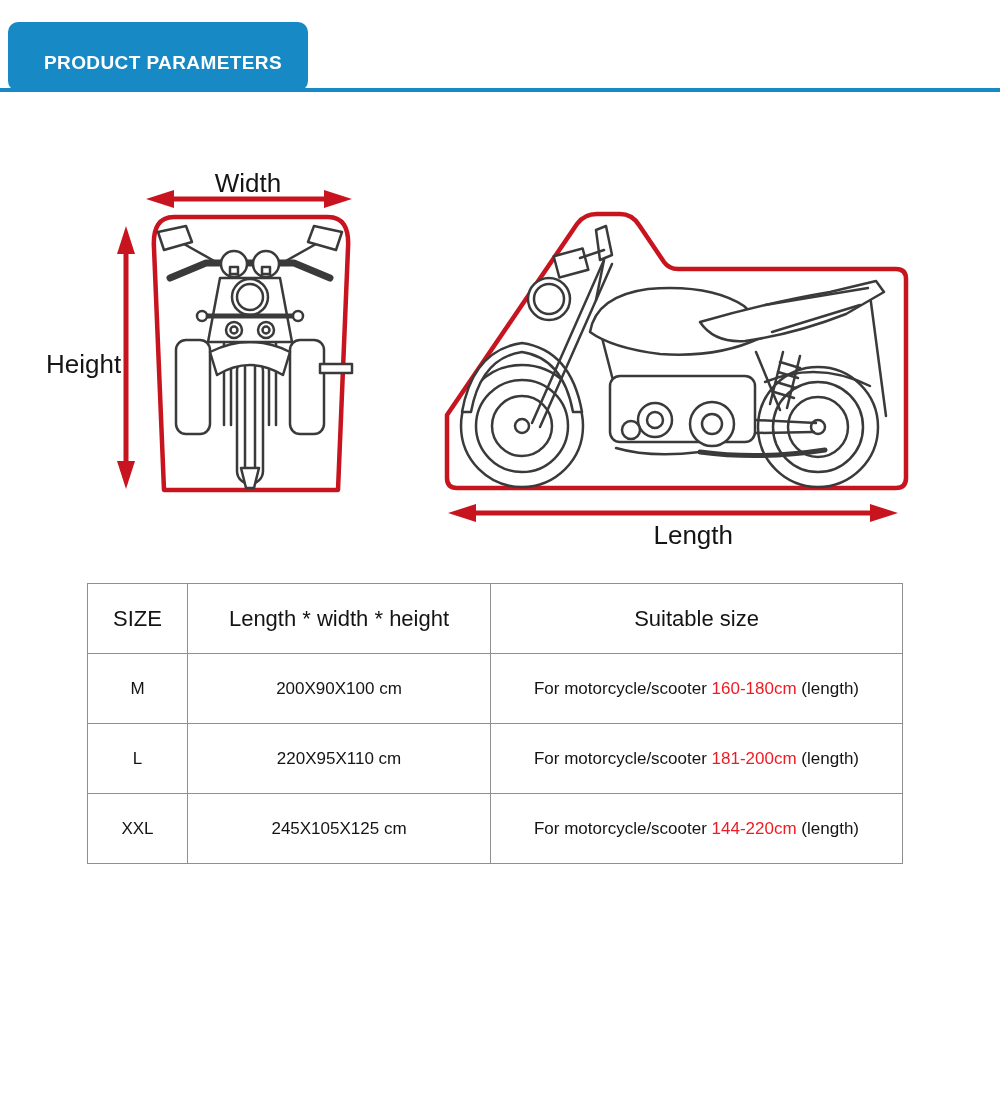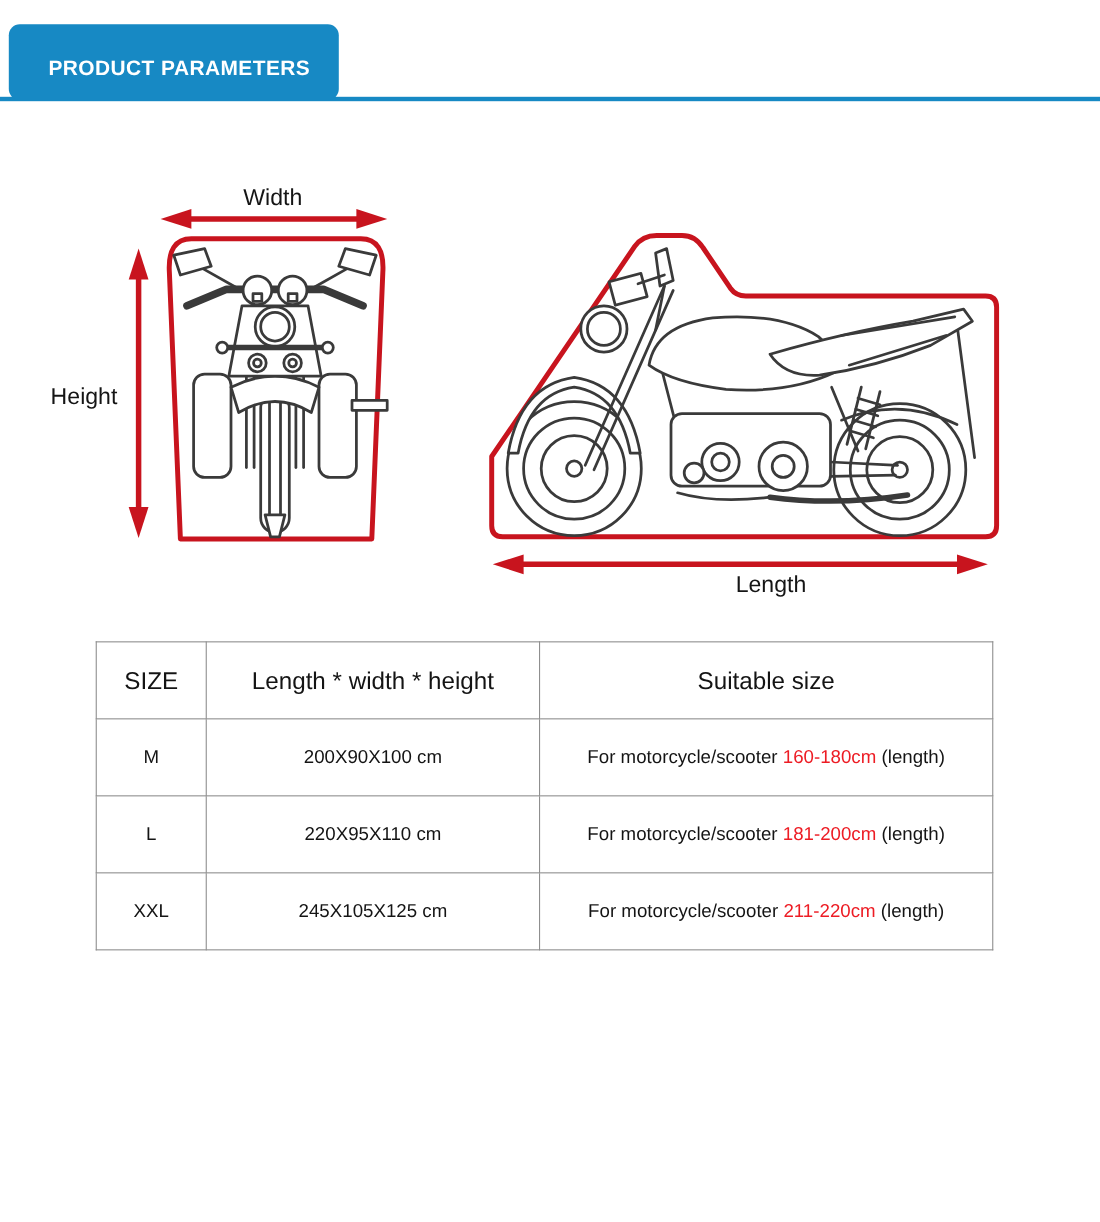--- a/index.html
+++ b/index.html
@@ -9,21 +9,21 @@
   }
   .banner{
     position:absolute;left:8px;top:22px;width:300px;height:69px;
     background:#1789c4;border-radius:10px;display:flex;align-items:center;
     box-sizing:border-box;padding:12px 0 0 36px;z-index:2;
   }
   .banner-title{color:#fff;font-weight:bold;font-size:19px;letter-spacing:.4px;}
   .banner-rule{position:absolute;left:0;top:88px;width:1000px;height:4px;background:#1789c4;z-index:1;}
   .diagram-wrap{position:absolute;left:0;top:0;width:1000px;height:580px;}
   .diagram-svg{position:absolute;left:0;top:0;width:1000px;height:580px;}
-  .dim-label{position:absolute;font-size:21px;color:#151515;}
+  .dim-label{position:absolute;font-size:26px;color:#151515;}
   .lbl-width{left:198px;top:168px;width:100px;text-align:center;}
   .lbl-height{left:46px;top:324px;margin-top:25px;}
   .lbl-length{left:628px;top:520px;width:105px;text-align:right;}
   table.size-table{
     position:absolute;left:87px;top:583px;width:815px;
     border-collapse:collapse;table-layout:fixed;font-size:17px;background:#fff;
   }
   .size-table th,.size-table td{
     border:1px solid #8f8f8f;text-align:center;vertical-align:middle;
     height:69px;font-weight:normal;padding:0 4px;color:#141414;
@@ -169,16 +169,16 @@
       <td><span>For motorcycle/scooter </span><span class="red">160-180cm</span><span> (length)</span></td>
     </tr>
     <tr>
       <td>L</td>
       <td>220X95X110 cm</td>
       <td><span>For motorcycle/scooter </span><span class="red">181-200cm</span><span> (length)</span></td>
     </tr>
     <tr>
       <td>XXL</td>
       <td>245X105X125 cm</td>
-      <td><span>For motorcycle/scooter </span><span class="red">211-220cm</span><span> (length)</span></td>
+      <td><span>For motorcycle/scooter </span><span class="red">144-220cm</span><span> (length)</span></td>
     </tr>
   </tbody>
 </table>
 
 </body></html>

